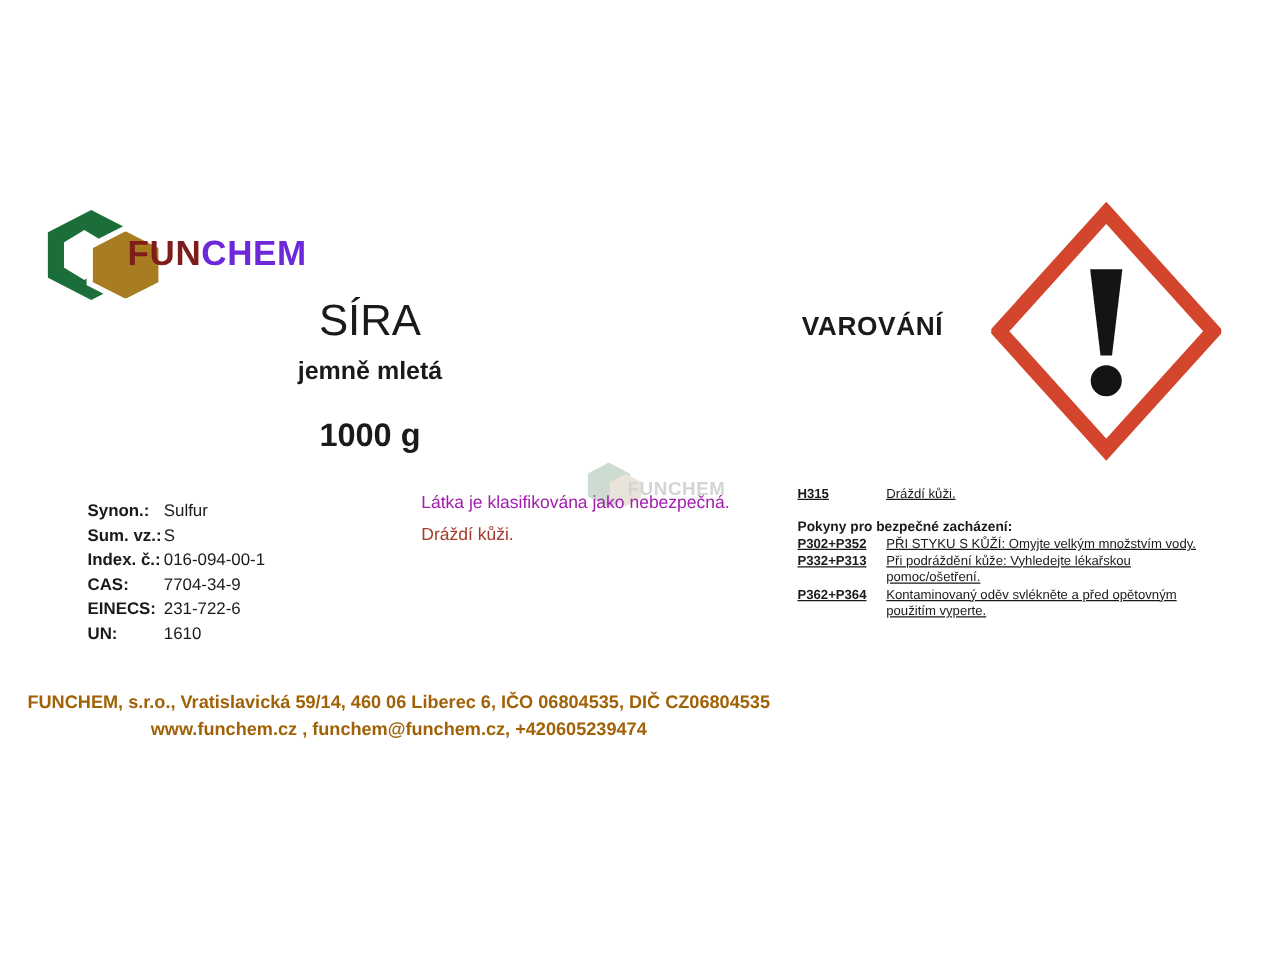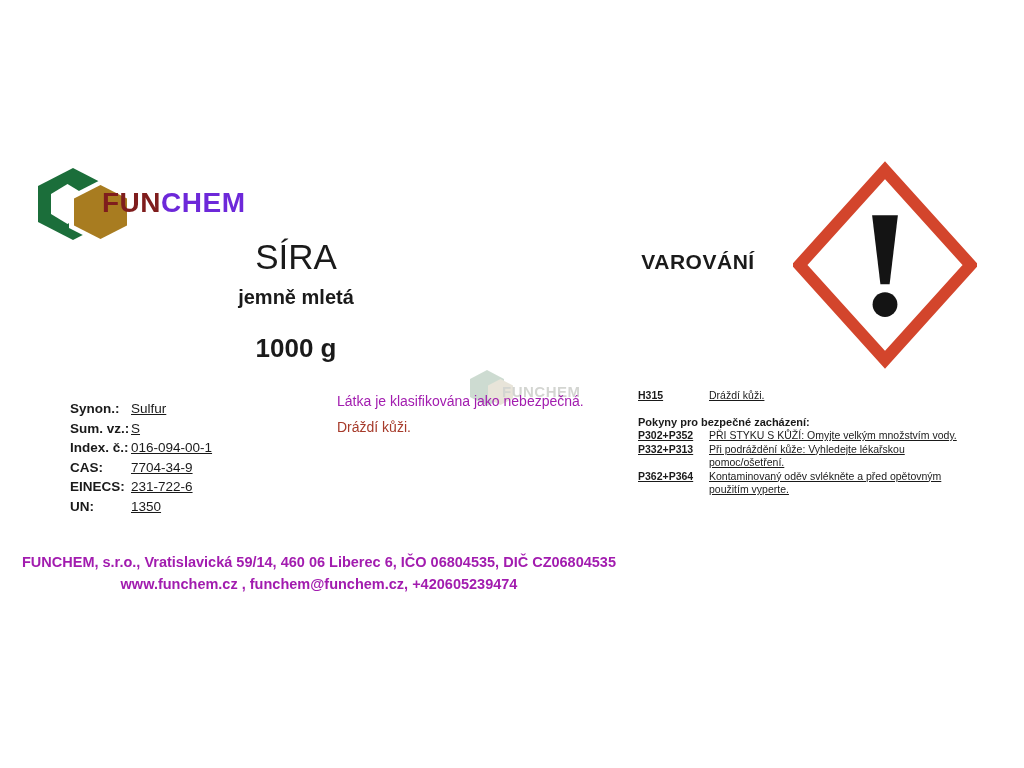--- a/index.html
+++ b/index.html
@@ -24,38 +24,38 @@
   .title-sub{font-size:20px;font-weight:bold;margin-top:9px;}
   .title-weight{font-size:26px;font-weight:bold;margin-top:24px;}
   
   .signal{left:628px;top:250px;width:140px;text-align:center;font-size:21px;font-weight:bold;letter-spacing:.5px;}
   
   .pictogram{left:793px;top:158px;width:184px;height:214px;}
   
   .idents{left:70px;top:372px;font-size:13.5px;margin-top:27px;}
   .id-row{display:flex;height:19.5px;align-items:center;}
   .id-label{width:61px;font-weight:bold;}
-  .id-value{padding-left:0px;text-decoration:underline;}
+  .id-value{padding-left:0px;}
   
   .class-line1{left:337px;top:393px;font-size:14px;color:#a21caf;}
   .class-line2{left:337px;top:419px;font-size:14px;color:#a63a2a;}
   
   .watermark{left:466px;top:366px;opacity:.38;filter:blur(.4px);}
   .wm-hex1{left:4px;top:4px;width:34px;height:36px;background:#7ea388;position:absolute;}
   .wm-hex2{left:22px;top:13px;width:25px;height:26px;background:#c3bb9d;position:absolute;}
   .wm-text{left:36px;top:17px;position:absolute;font-size:15px;font-weight:bold;color:#8e9288;letter-spacing:.5px;white-space:nowrap;}
   
   .hazcol{left:638px;top:389px;width:335px;font-size:10.5px;line-height:13.5px;}
   .haz-heading{font-weight:bold;font-size:11px;}
   .haz-row{display:flex;align-items:flex-start;text-decoration:underline;}
   .haz-code{width:71px;font-weight:bold;flex:0 0 71px;}
   .haz-text{width:262px;}
   .haz-gap{height:13px;}
   
-  .footer{left:19px;top:552px;width:600px;text-align:center;color:#a21caf;font-weight:bold;font-size:14.5px;line-height:21.5px;}
+  .footer{left:19px;top:552px;width:600px;text-align:center;color:#a16207;font-weight:bold;font-size:14.5px;line-height:21.5px;}
 </style>
 </head>
 <body>
 
 <div class="page">
 
   <div>
     <div class="abs hex hex-green"></div>
     <div class="abs hex hex-hole"></div>
     <div class="abs hex hex-ring"></div>
@@ -93,21 +93,21 @@
     <div class="id-row">
       <span class="id-label">CAS:</span>
       <span class="id-value">7704-34-9</span>
     </div>
     <div class="id-row">
       <span class="id-label">EINECS:</span>
       <span class="id-value">231-722-6</span>
     </div>
     <div class="id-row">
       <span class="id-label">UN:</span>
-      <span class="id-value">1350</span>
+      <span class="id-value">1610</span>
     </div>
   </div>
 
   <div class="abs watermark" style="width:150px;height:46px;">
     <div class="hex wm-hex1"></div>
     <div class="hex wm-hex2"></div>
     <div class="wm-text">FUNCHEM</div>
   </div>
 
   <div class="abs class-line1">Látka je klasifikována jako nebezpečná.</div>

